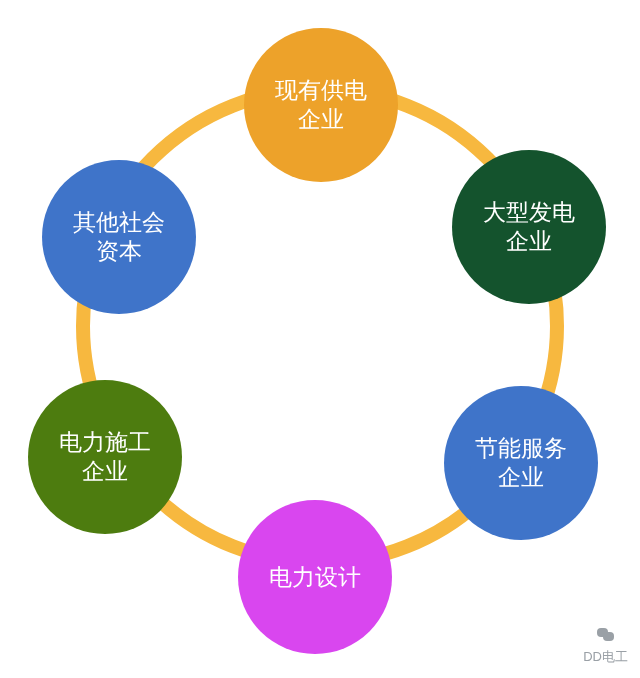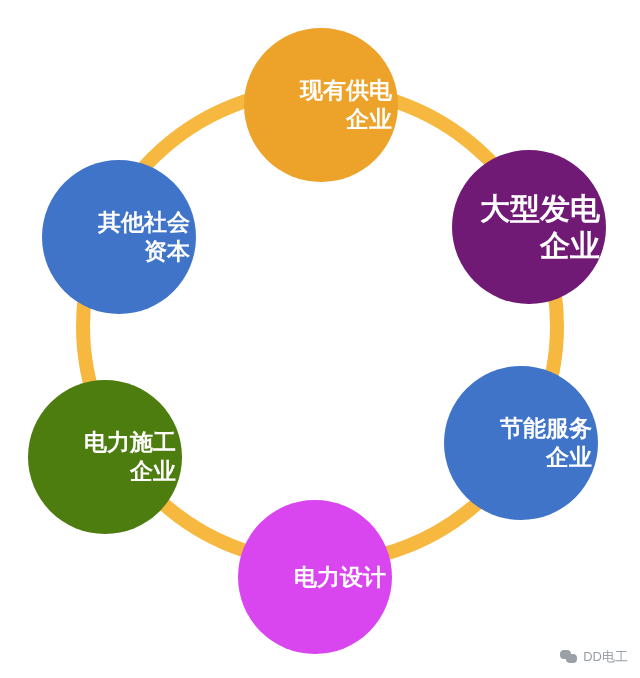--- a/index.html
+++ b/index.html
@@ -34,23 +34,23 @@
     border: 14px solid #f7b83f;
     box-sizing: border-box;
   }
 
   .node {
     position: absolute;
     border-radius: 50%;
     display: flex;
     align-items: center;
     justify-content: center;
-    text-align: right;
+    text-align: center;
     color: #ffffff;
-    font-weight: bold;
+    font-weight: normal;
     line-height: 1.25;
     box-sizing: border-box;
   }
 
   .node .label {
     display: block;
     width: 100%;
     padding: 0 6px;
     box-sizing: border-box;
     white-space: pre-line;
@@ -78,29 +78,29 @@
     font-size: 23px;
     z-index: 4;
   }
 
   
   #node-upper-right {
     left: 452px;
     top: 150px;
     width: 154px;
     height: 154px;
-    background: #701a75;
-    font-size: 30px;
+    background: #14532d;
+    font-size: 23px;
     z-index: 4;
   }
 
   
   #node-lower-right {
     left: 444px;
-    top: 366px;
+    top: 386px;
     width: 154px;
     height: 154px;
     background: #3f74c9;
     font-size: 23px;
     z-index: 4;
   }
 
   
   #node-bottom {
     left: 238px;
@@ -137,20 +137,21 @@
   
   #watermark {
     position: absolute;
     right: 12px;
     bottom: 12px;
     display: flex;
     align-items: center;
     gap: 6px;
     color: #9aa0a6;
     font-size: 13px;
+    flex-direction: column;
   }
   #watermark .wm-icon {
     width: 17px;
     height: 14px;
     position: relative;
     flex: 0 0 auto;
   }
   #watermark .wm-icon .b1,
   #watermark .wm-icon .b2 {
     position: absolute;

